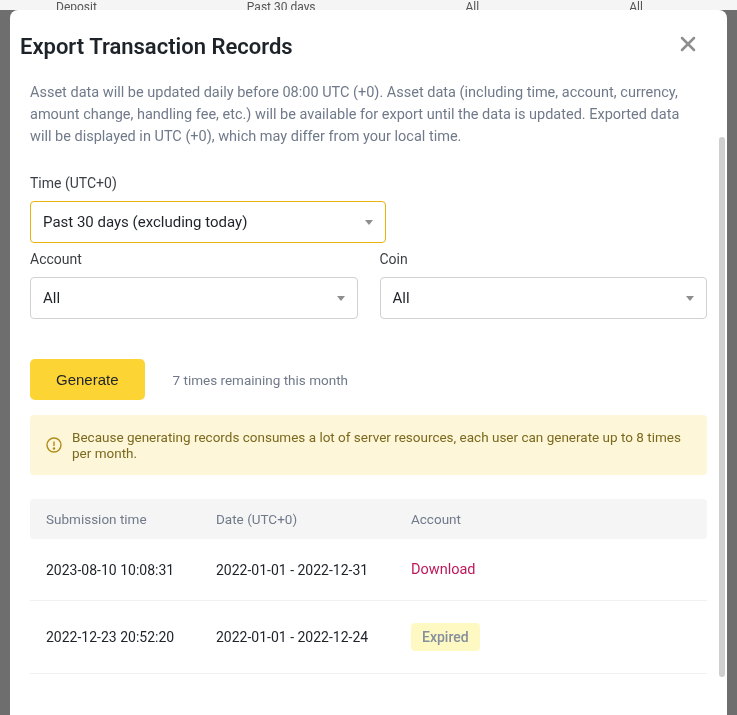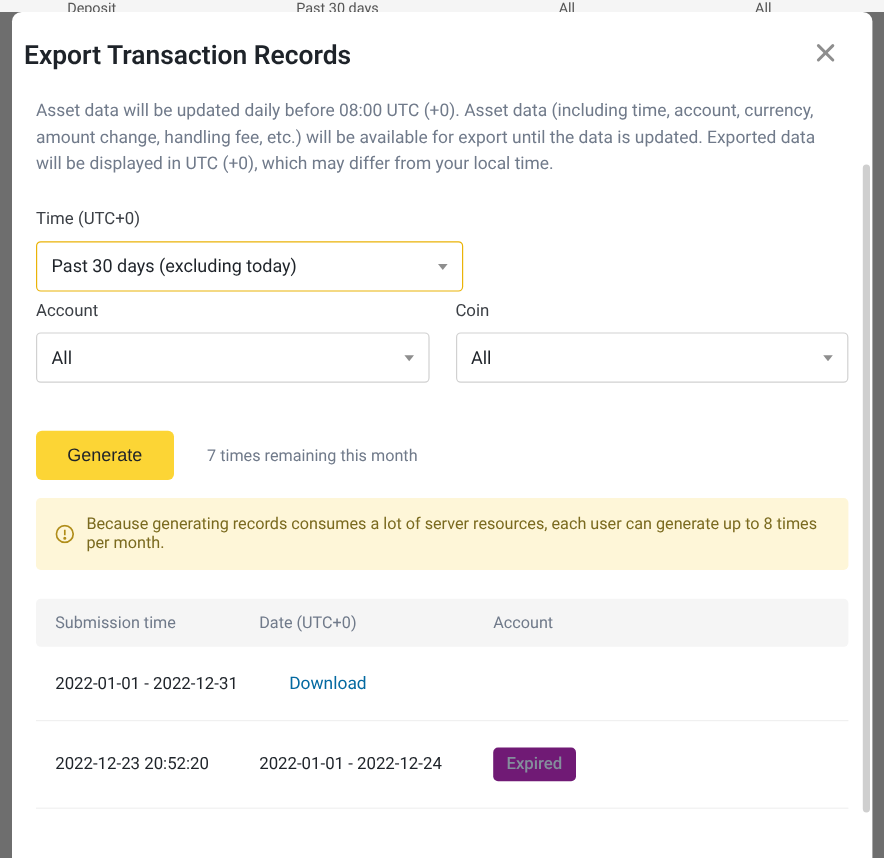--- a/index.html
+++ b/index.html
@@ -195,25 +195,25 @@
     padding: 6px 11px;
     border-radius: 4px;
     font-size: 14px;
     font-weight: 500;
   }
   .badge.generated {
     background: #d6f5e3;
     color: #2ca86e;
   }
   .badge.expired {
-    background: #701a75;
+    background: #fef9c3;
     color: #848e9c;
   }
   .download-link {
-    color: #0369a1;
+    color: #be185d;
     font-size: 14.5px;
     cursor: pointer;
   }
 </style>
 </head>
 <body>
 
 <div class="backdrop">
   <div class="backdrop-bar">
     <span>Deposit</span>
@@ -280,20 +280,21 @@
 
     <div class="table">
       <div class="table-header">
         <div class="col-sub">Submission time</div>
         <div class="col-date">Date (UTC+0)</div>
         <div class="col-status">Account</div>
         <div class="col-action"></div>
       </div>
       <div id="table-body">
           <div class="table-row">
+            <div class="col-sub">2023-08-10 10:08:31</div>
             <div class="col-date">2022-01-01 - 2022-12-31</div>
             <div class="col-action"><span class="download-link">Download</span></div>
           </div>
           <div class="table-row">
             <div class="col-sub">2022-12-23 20:52:20</div>
             <div class="col-date">2022-01-01 - 2022-12-24</div>
             <div class="col-status"><span class="badge expired">Expired</span></div>
             <div class="col-action"></div>
           </div>
           <div class="table-row">

